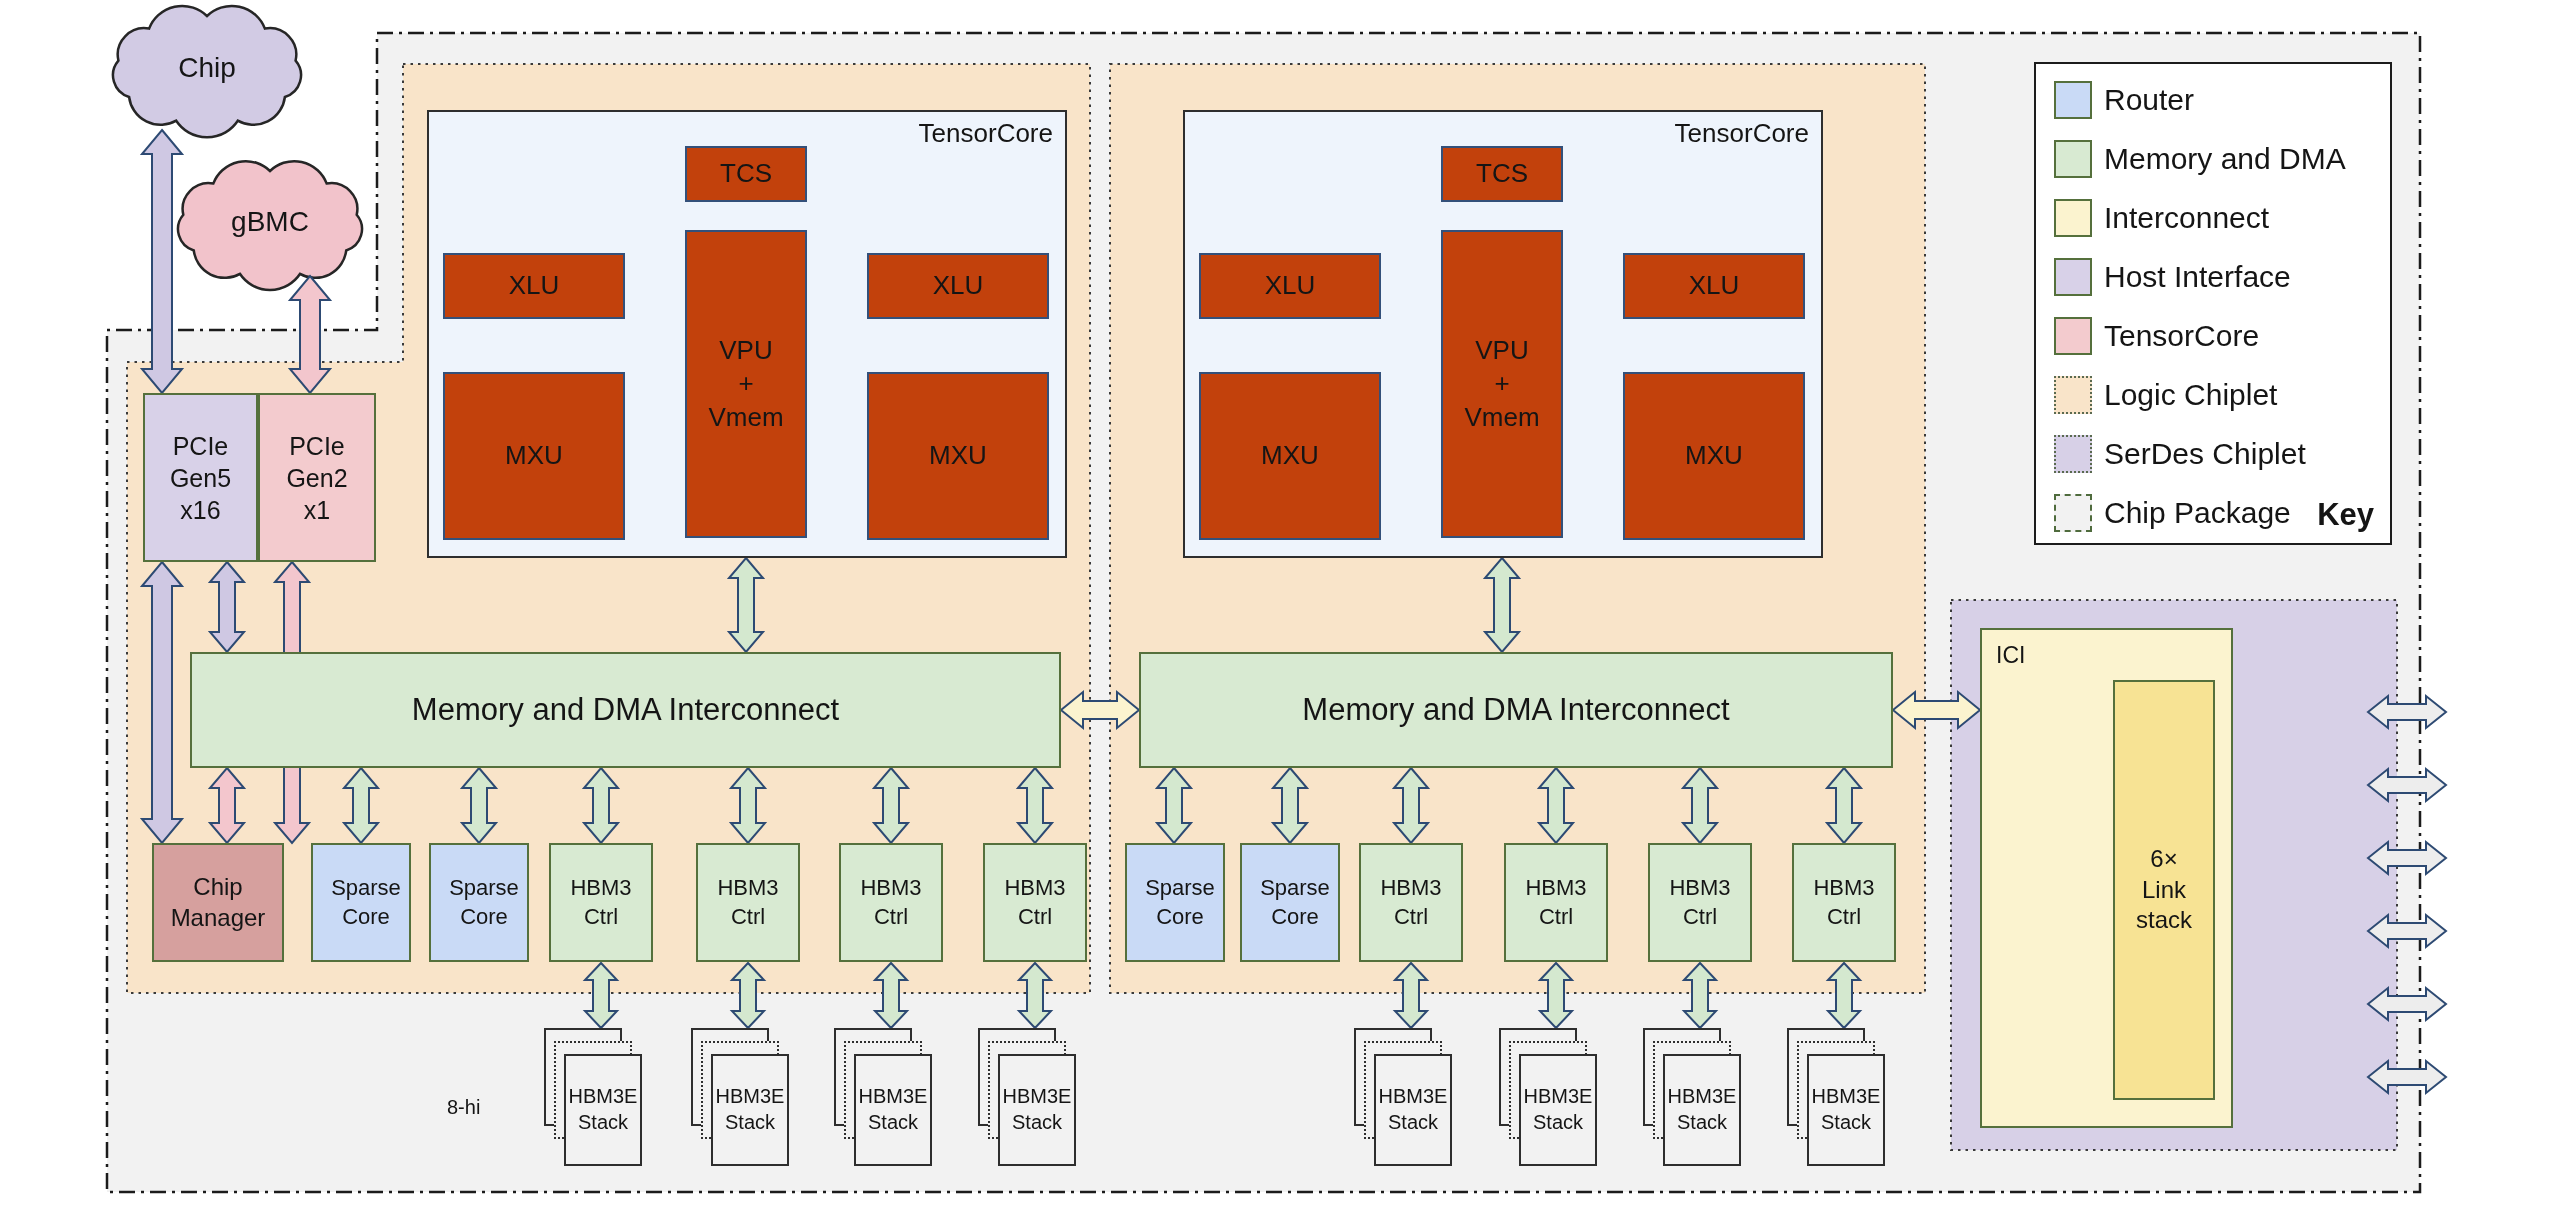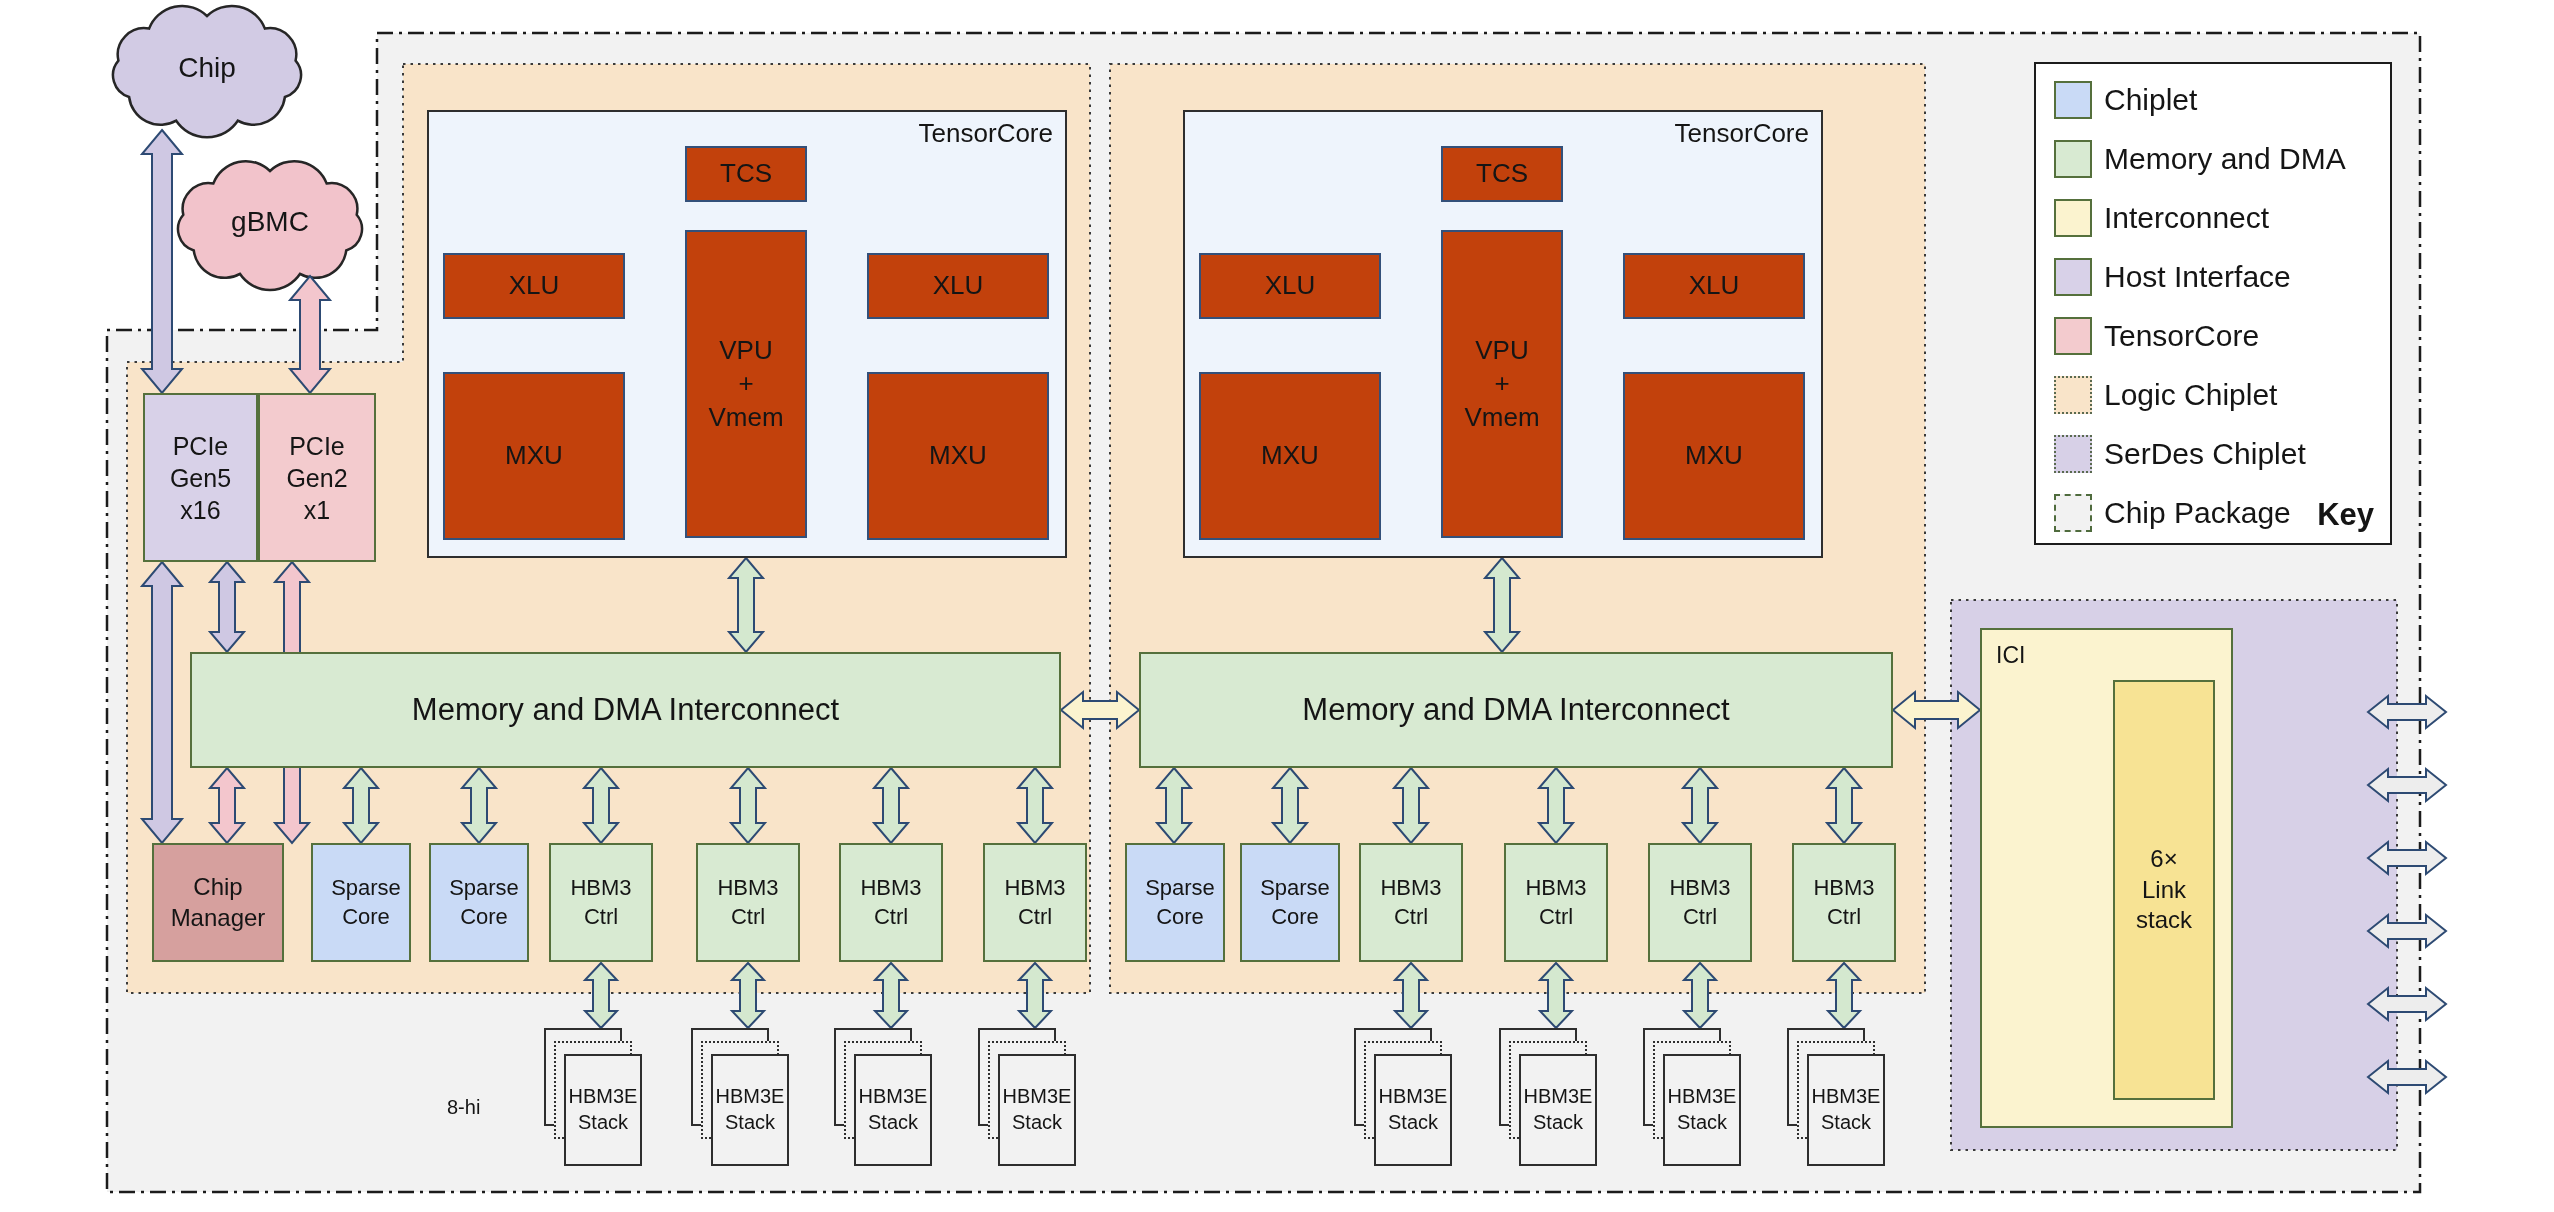--- a/index.html
+++ b/index.html
@@ -183,21 +183,21 @@
     <div class="freelabel" style="left: 447px; top: 1096px; width: 80px; font-size: 20px; text-align: left;">8-hi</div>
     <div class="box c-ici" style="left: 1980px; top: 628px; width: 253px; height: 500px; font-size: 23px;"></div>
     <div class="freelabel" style="left: 1996px; top: 642px; width: 80px; font-size: 23px; text-align: left;">ICI</div>
     <div class="box c-yellow2" style="left: 2113px; top: 680px; width: 102px; height: 420px; font-size: 24px;">6×
 Link
 stack</div>
     <div class="freelabel" style="left: 147px; top: 52px; width: 120px; font-size: 28px; text-align: center;">Chip</div>
     <div class="freelabel" style="left: 210px; top: 206px; width: 120px; font-size: 28px; text-align: center;">gBMC</div>
     <div class="box c-key" style="left: 2034px; top: 62px; width: 358px; height: 483px; font-size: 27px;"></div>
     <div class="sw sw-compute" style="left: 2054px; top: 81px;"></div>
-    <div class="keylabel" style="left: 2104px; top: 81px; width: 280px;">Chiplet</div>
+    <div class="keylabel" style="left: 2104px; top: 81px; width: 280px;">Router</div>
     <div class="sw sw-memory" style="left: 2054px; top: 140px;"></div>
     <div class="keylabel" style="left: 2104px; top: 140px; width: 280px;">Memory and DMA</div>
     <div class="sw sw-interconnect" style="left: 2054px; top: 199px;"></div>
     <div class="keylabel" style="left: 2104px; top: 199px; width: 280px;">Interconnect</div>
     <div class="sw sw-host-interface" style="left: 2054px; top: 258px;"></div>
     <div class="keylabel" style="left: 2104px; top: 258px; width: 280px;">Host Interface</div>
     <div class="sw sw-management" style="left: 2054px; top: 317px;"></div>
     <div class="keylabel" style="left: 2104px; top: 317px; width: 280px;">TensorCore</div>
     <div class="sw sw-logic-chiplet" style="left: 2054px; top: 376px;"></div>
     <div class="keylabel" style="left: 2104px; top: 376px; width: 280px;">Logic Chiplet</div>

